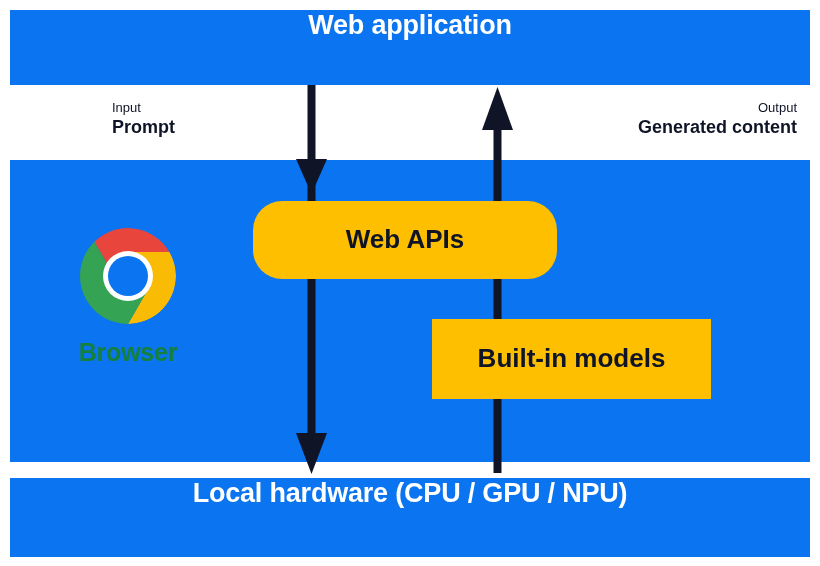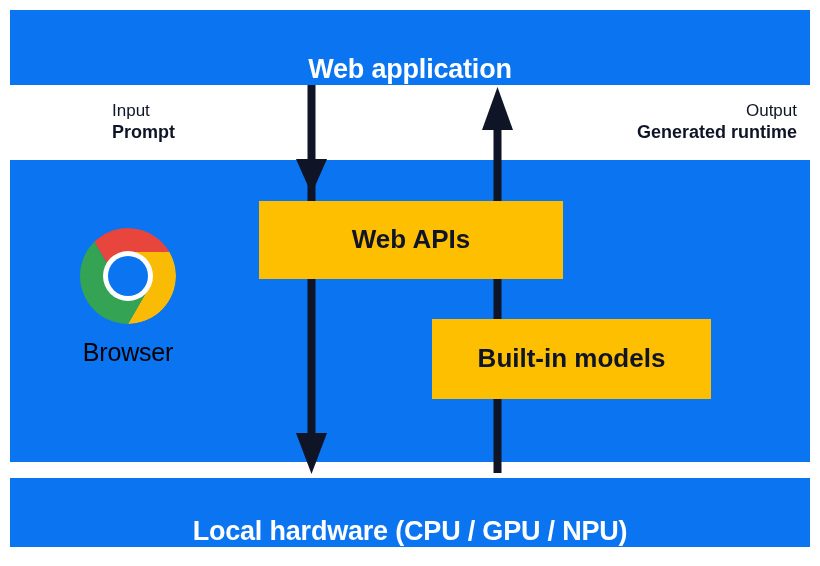--- a/index.html
+++ b/index.html
@@ -16,21 +16,21 @@
     height: 566px;
     background: #ffffff;
     overflow: hidden;
   }
 
   
   .band {
     position: absolute;
     background: #0b74f0;
     display: flex;
-    align-items: flex-end;
+    align-items: flex-start;
     justify-content: center;
   }
   .band-label {
     color: #ffffff;
     font-weight: bold;
     font-size: 27px;
     letter-spacing: -0.2px;
     text-align: center;
     white-space: nowrap;
   }
@@ -45,31 +45,31 @@
     left: 10px;
     top: 160px;
     width: 800px;
     height: 302px;
     display: block;
   }
   #band-local-hardware {
     left: 10px;
     top: 478px;
     width: 800px;
-    height: 69px;
+    height: 79px;
   }
 
   
   .io-label {
     position: absolute;
     color: #0f1526;
     line-height: 1.25;
   }
   .io-kind {
-    font-size: 17px;
+    font-size: 13px;
     font-weight: normal;
     display: block;
   }
   .io-value {
     font-size: 18px;
     font-weight: bold;
     display: block;
   }
   #io-input {
     left: 112px;
@@ -102,45 +102,46 @@
     width: 116px;
     text-align: center;
   }
   #chrome-icon {
     display: block;
     margin: 0 auto;
   }
   #browser-caption {
     display: block;
     margin-top: 14px;
-    color: #000000;
+    color: #15803d;
     font-size: 25px;
-    font-weight: normal;
+    font-weight: bold;
     letter-spacing: -0.2px;
   }
 
   
   .gold-box {
     position: absolute;
     background: #febf00;
     color: #0f1526;
     font-weight: bold;
     display: flex;
     align-items: center;
     justify-content: center;
     text-align: center;
     z-index: 3;
     line-height: 1.22;
   }
   #box-web-apis {
-    left: 259px;
+    left: 253px;
     top: 201px;
     width: 304px;
     height: 78px;
     font-size: 26px;
+    border-radius: 29px;
   }
   #box-builtin-models {
     left: 432px;
     top: 319px;
     width: 279px;
     height: 80px;
     font-size: 26px;
     padding: 0 8px;
     box-sizing: border-box;
   }
@@ -153,21 +154,21 @@
   <div class="band" id="band-web-application">
     <span class="band-label">Web application</span>
   </div>
 
   <div class="io-label" id="io-input">
     <span class="io-kind">Input</span>
     <span class="io-value">Prompt</span>
   </div>
   <div class="io-label" id="io-output">
     <span class="io-kind">Output</span>
-    <span class="io-value">Generated runtime</span>
+    <span class="io-value">Generated content</span>
   </div>
 
   <div class="band" id="band-browser"></div>
 
   <svg class="arrow-svg" id="arrows-back" viewBox="0 0 820 566">
 
     <rect x="307.5" y="85" width="8" height="355" fill="#0f1526"></rect>
 
     <rect x="493.5" y="110" width="8" height="363" fill="#0f1526"></rect>
   </svg>

